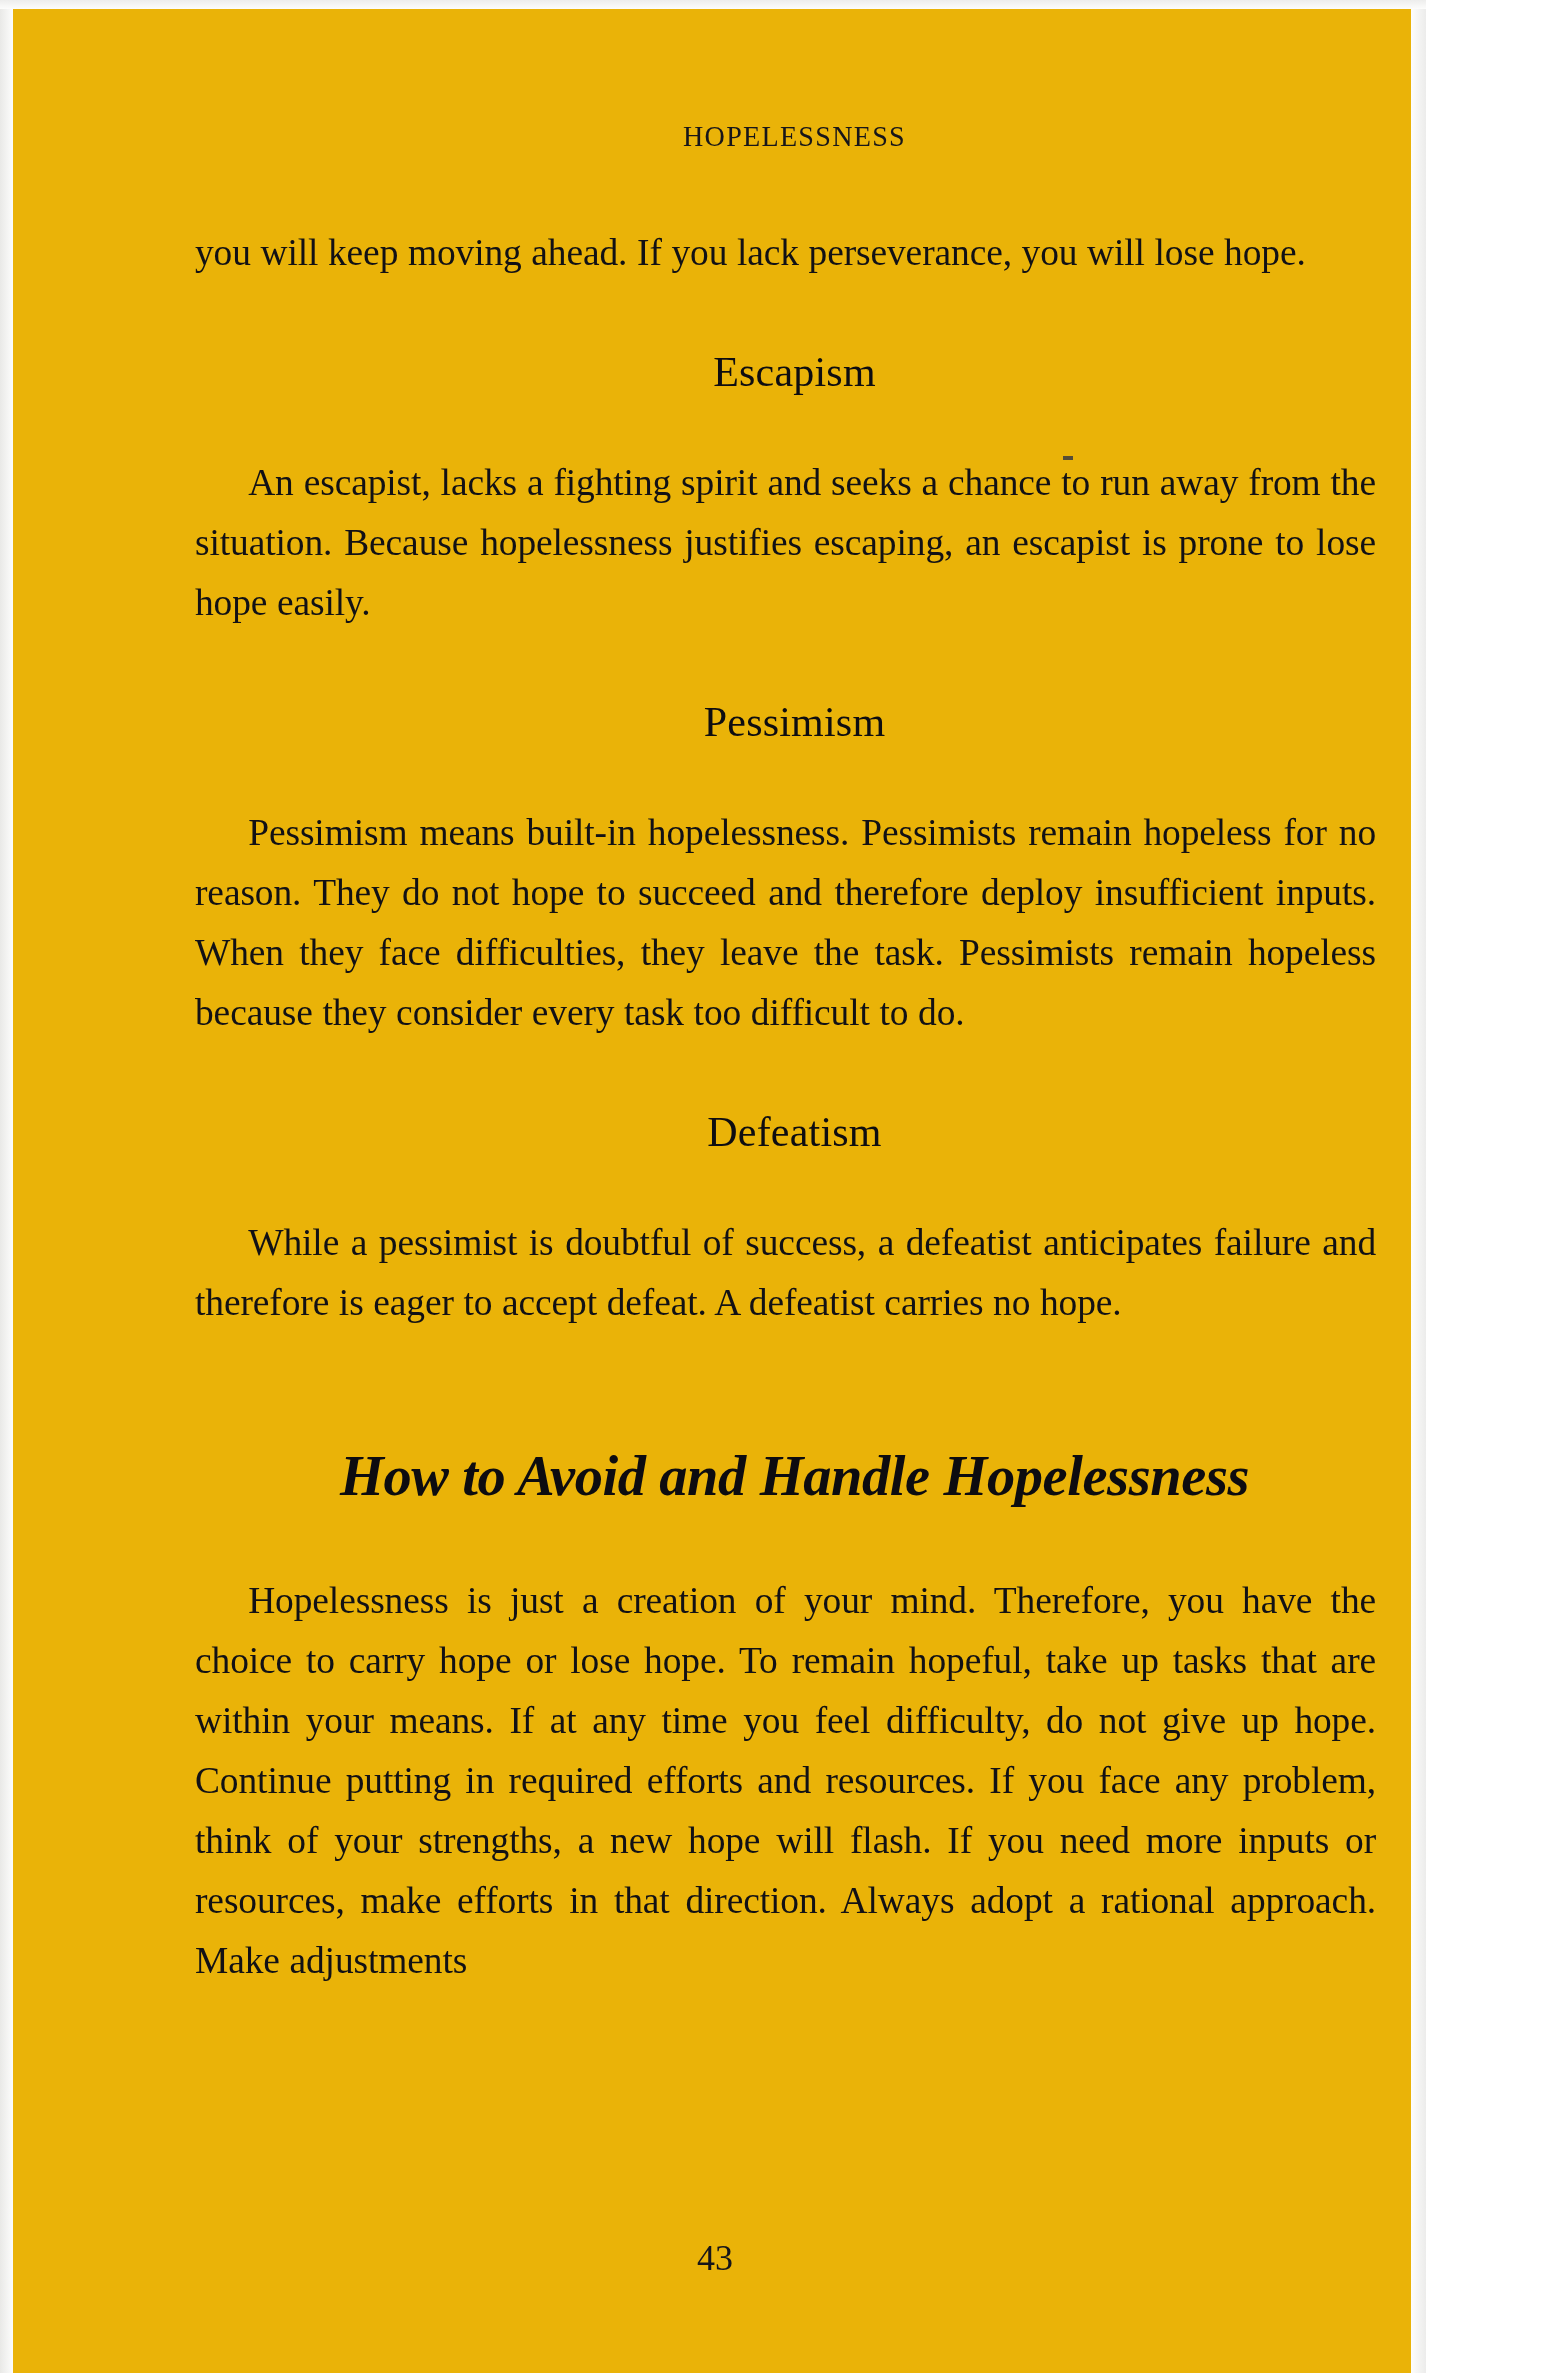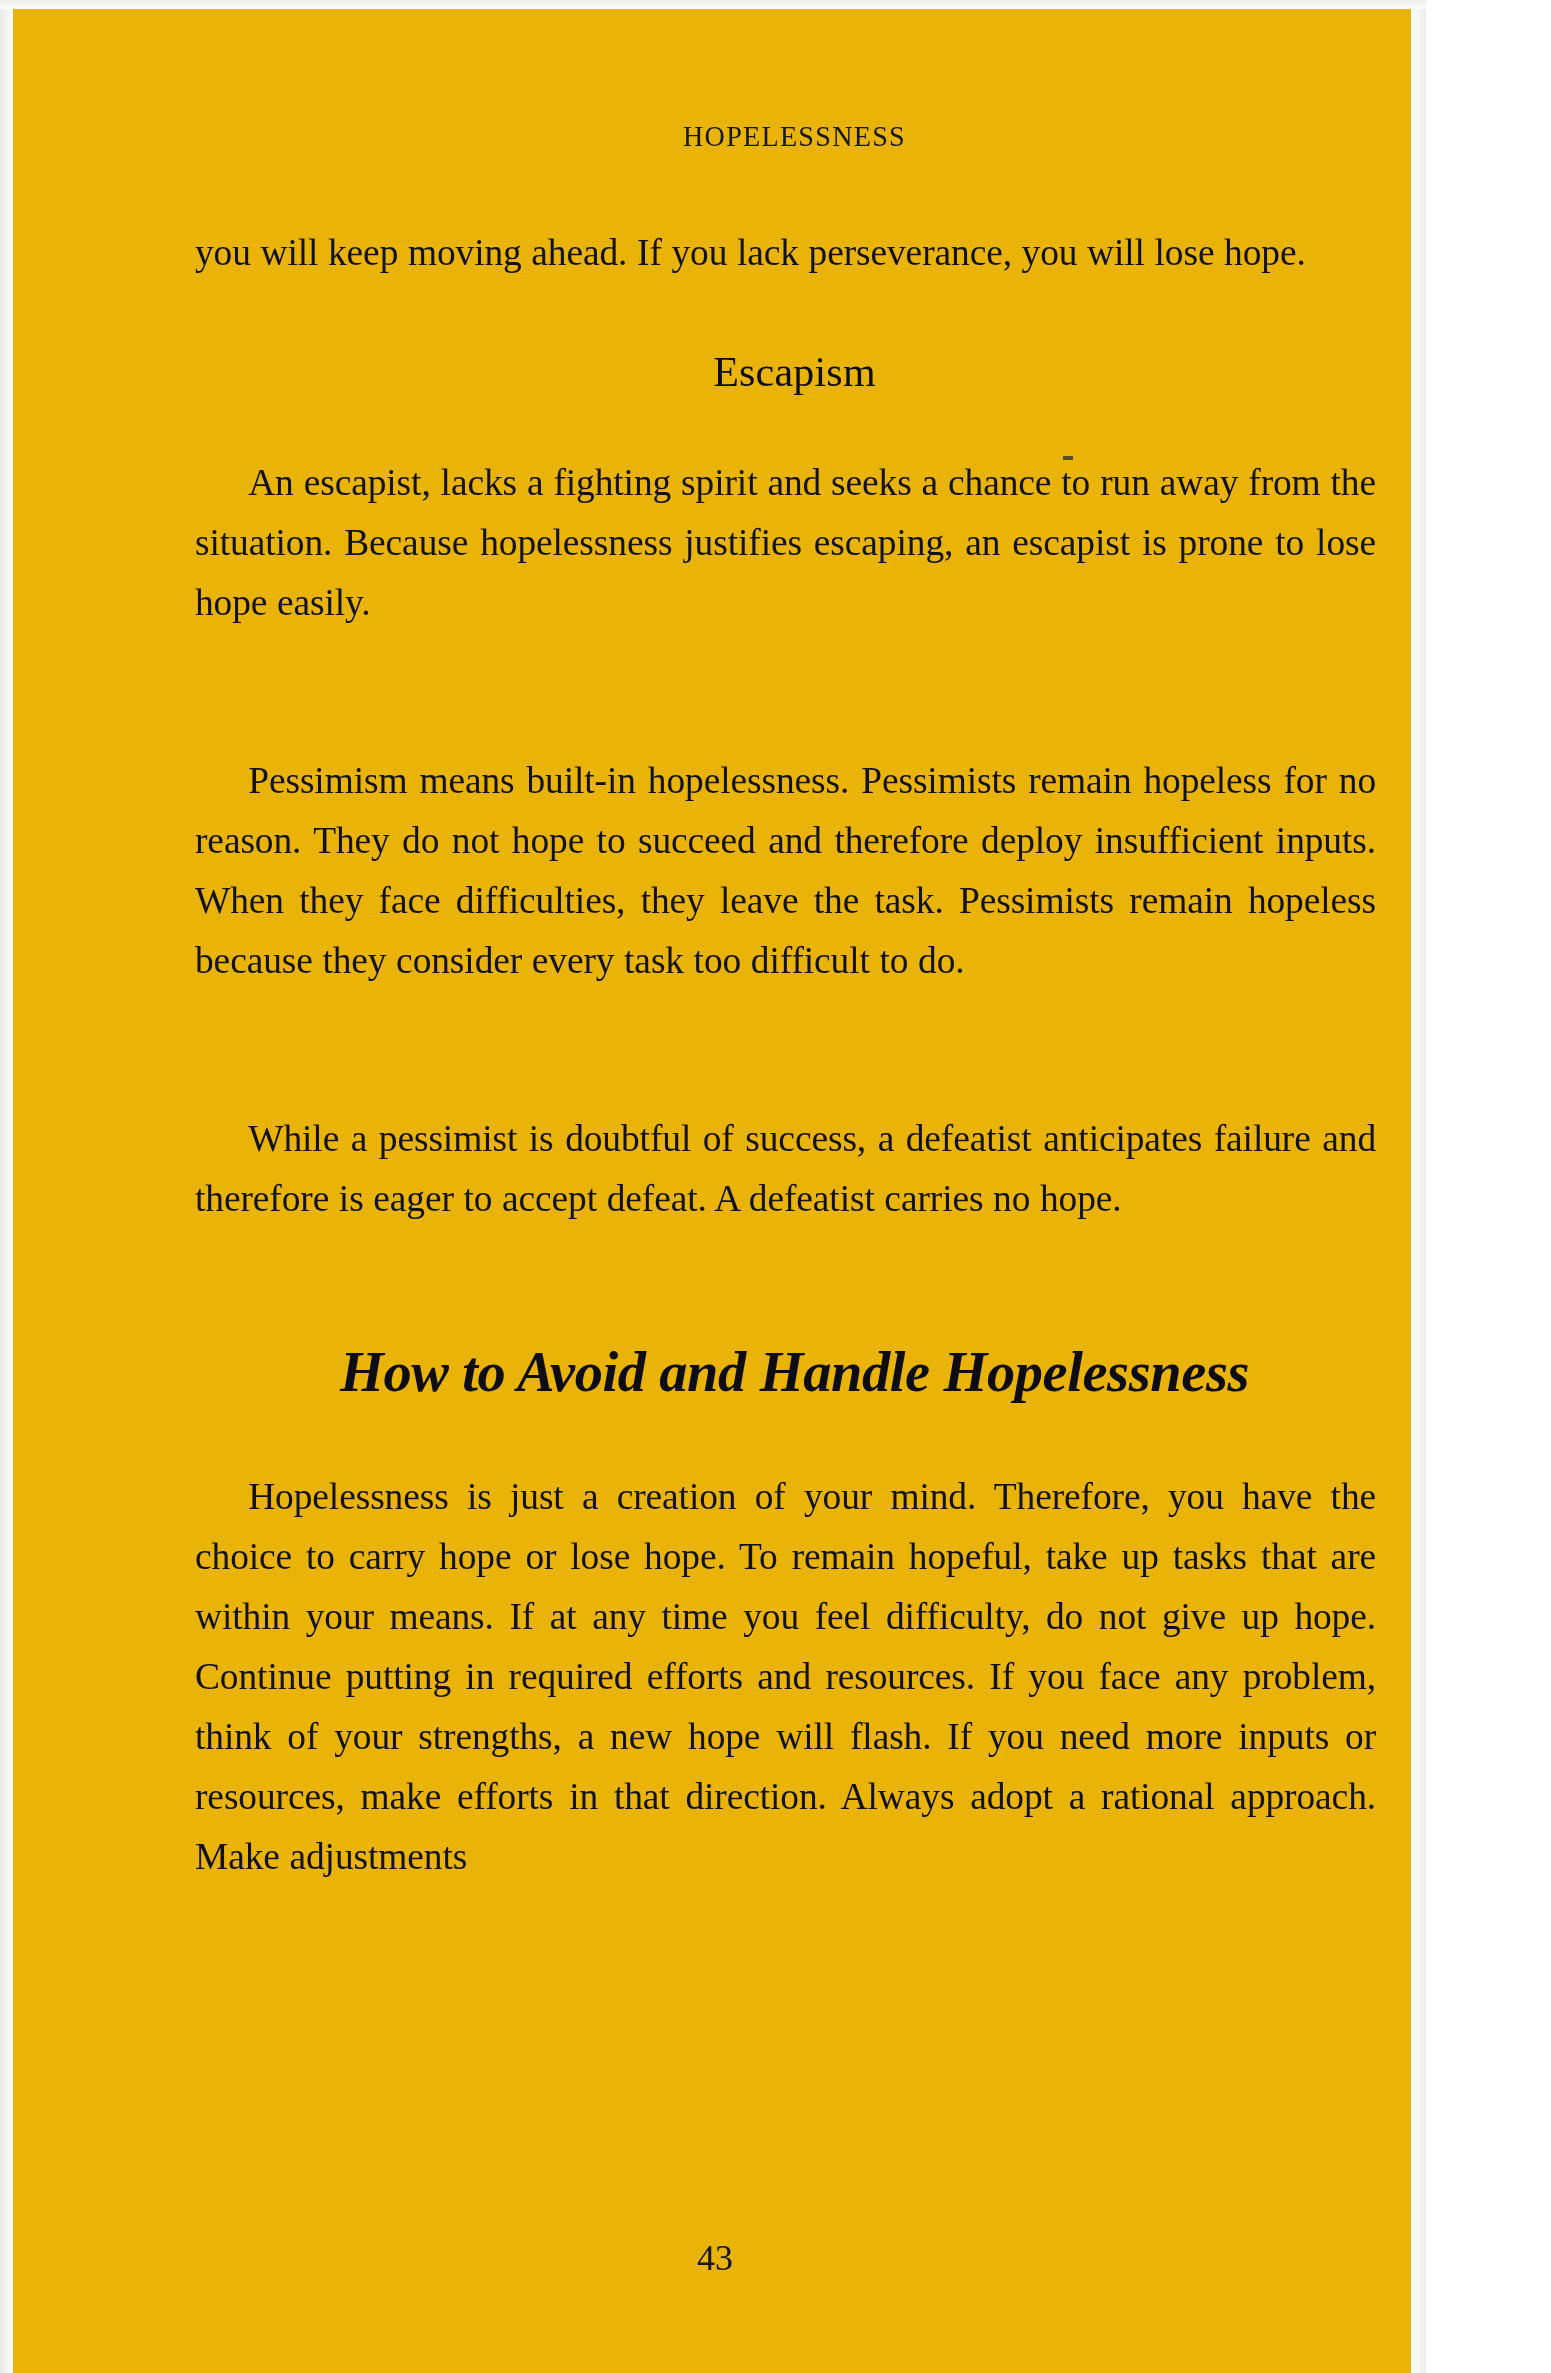--- a/index.html
+++ b/index.html
@@ -141,25 +141,27 @@
 
     <p class="body">you will keep moving ahead. If you lack perseverance, you will lose hope.</p>
 
     <div class="sp-sub-before"></div>
     <h2 class="sub">Escapism</h2>
     <div class="sp-sub-after"></div>
 
     <p class="body indent">An escapist, lacks a fighting spirit and seeks a chance to run away from the situation. Because hopelessness justifies escaping, an escapist is prone to lose hope easily.</p>
 
     <div class="sp-sub-before"></div>
+    <h2 class="sub">Pessimism</h2>
     <div class="sp-sub-after"></div>
 
     <p class="body indent">Pessimism means built-in hopelessness. Pessimists remain hopeless for no reason. They do not hope to succeed and therefore deploy insufficient inputs. When they face difficulties, they leave the task. Pessimists remain hopeless because they consider every task too difficult to do.</p>
 
     <div class="sp-sub-before"></div>
+    <h2 class="sub">Defeatism</h2>
     <div class="sp-sub-after"></div>
 
     <p class="body indent">While a pessimist is doubtful of success, a defeatist anticipates failure and therefore is eager to accept defeat. A defeatist carries no hope.</p>
 
     <div class="sp-big-before"></div>
     <h1 class="section">How to Avoid and Handle Hopelessness</h1>
     <div class="sp-big-after"></div>
 
     <p class="body indent">Hopelessness is just a creation of your mind. Therefore, you have the choice to carry hope or lose hope. To remain hopeful, take up tasks that are within your means. If at any time you feel difficulty, do not give up hope. Continue putting in required efforts and resources. If you face any problem, think of your strengths, a new hope will flash. If you need more inputs or resources, make efforts in that direction. Always adopt a rational approach. Make adjustments</p>
 

